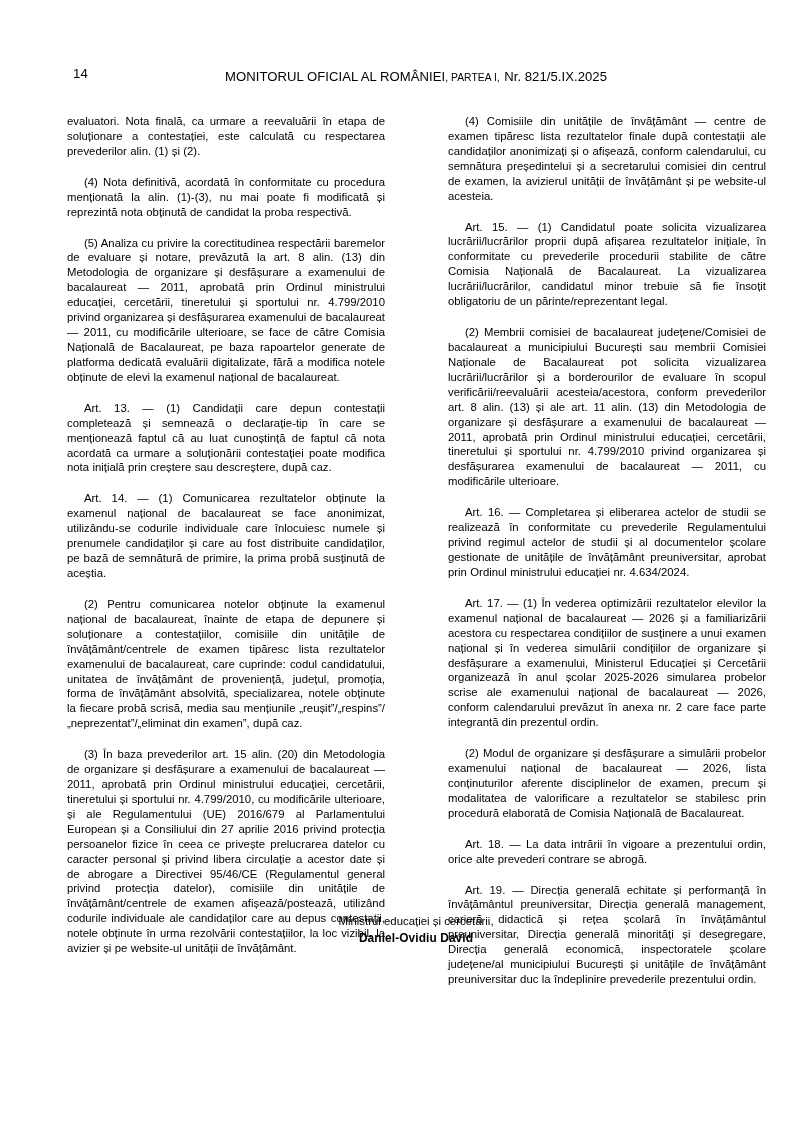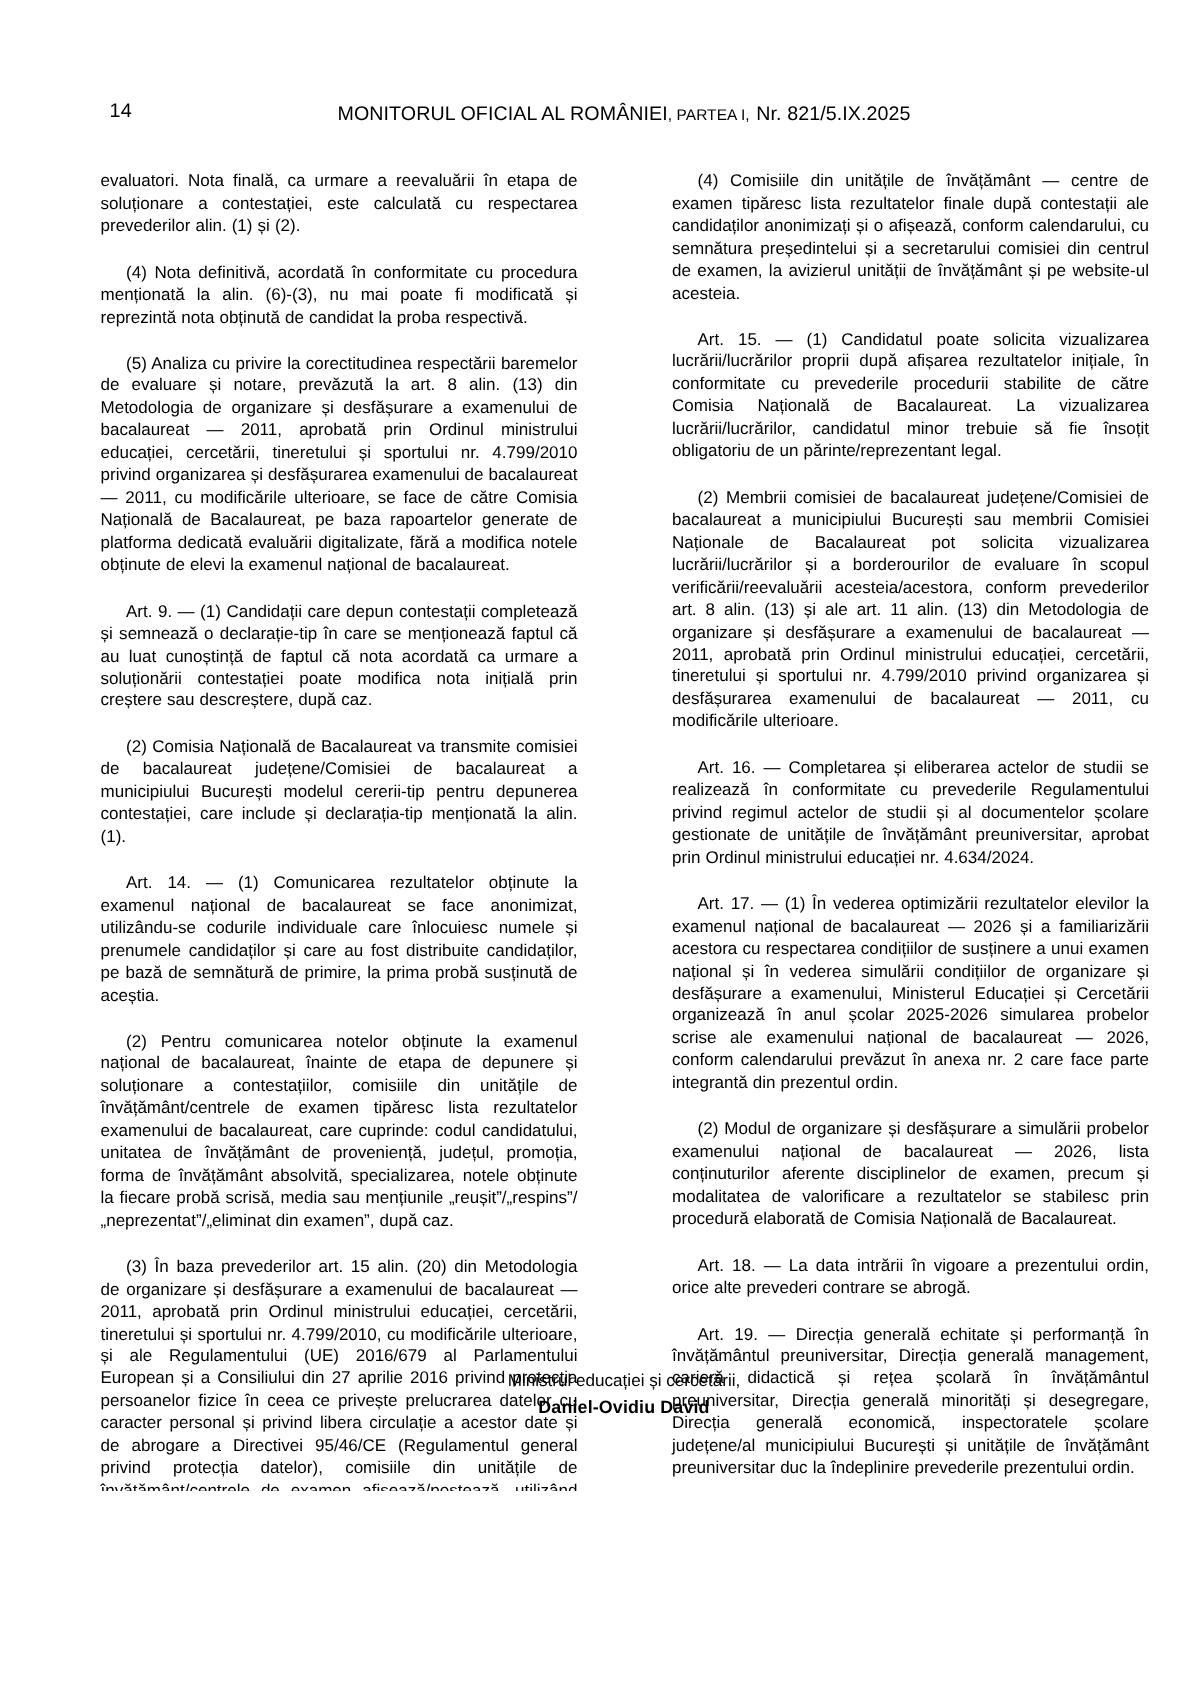--- a/index.html
+++ b/index.html
@@ -126,24 +126,23 @@
   <div class="running-head">
     <div class="page-number">14</div>
     <div class="head-title">
       <span class="head-main">MONITORUL OFICIAL AL ROMÂNIEI</span><span class="head-small">, PARTEA I,</span> <span class="head-nr">Nr.  821/5.IX.2025</span>
     </div>
   </div>
 
   <div class="columns">
     <div class="col col-left">
         <p class="para">evaluatori. Nota finală, ca urmare a reevaluării în etapa de soluționare a contestației, este calculată cu respectarea prevederilor alin. (1) și (2).</p>
-        <p class="para indent">(4) Nota definitivă, acordată în conformitate cu procedura menționată la alin. (6)-(3), nu mai poate fi modificată și reprezintă nota obținută de candidat la proba respectivă.</p>
+        <p class="para indent">(4) Nota definitivă, acordată în conformitate cu procedura menționată la alin. (1)-(3), nu mai poate fi modificată și reprezintă nota obținută de candidat la proba respectivă.</p>
         <p class="para indent">(5) Analiza cu privire la corectitudinea respectării baremelor de evaluare și notare, prevăzută la art. 8 alin. (13) din Metodologia de organizare și desfășurare a examenului de bacalaureat — 2011, aprobată prin Ordinul ministrului educației, cercetării, tineretului și sportului nr. 4.799/2010 privind organizarea și desfășurarea examenului de bacalaureat — 2011, cu modificările ulterioare, se face de către Comisia Națională de Bacalaureat, pe baza rapoartelor generate de platforma dedicată evaluării digitalizate, fără a modifica notele obținute de elevi la examenul național de bacalaureat.</p>
-        <p class="para indent">Art. 9. — (1) Candidații care depun contestații completează și semnează o declarație-tip în care se menționează faptul că au luat cunoștință de faptul că nota acordată ca urmare a soluționării contestației poate modifica nota inițială prin creștere sau descreștere, după caz.</p>
-        <p class="para indent">(2) Comisia Națională de Bacalaureat va transmite comisiei de bacalaureat județene/Comisiei de bacalaureat a municipiului București modelul cererii-tip pentru depunerea contestației, care include și declarația-tip menționată la alin. (1).</p>
+        <p class="para indent">Art. 13. — (1) Candidații care depun contestații completează și semnează o declarație-tip în care se menționează faptul că au luat cunoștință de faptul că nota acordată ca urmare a soluționării contestației poate modifica nota inițială prin creștere sau descreștere, după caz.</p>
         <p class="para indent">Art. 14. — (1) Comunicarea rezultatelor obținute la examenul național de bacalaureat se face anonimizat, utilizându-se codurile individuale care înlocuiesc numele și prenumele candidaților și care au fost distribuite candidaților, pe bază de semnătură de primire, la prima probă susținută de aceștia.</p>
         <p class="para indent">(2) Pentru comunicarea notelor obținute la examenul național de bacalaureat, înainte de etapa de depunere și soluționare a contestațiilor, comisiile din unitățile de învățământ/centrele de examen tipăresc lista rezultatelor examenului de bacalaureat, care cuprinde: codul candidatului, unitatea de învățământ de proveniență, județul, promoția, forma de învățământ absolvită, specializarea, notele obținute la fiecare probă scrisă, media sau mențiunile „reușit”/„respins”/„neprezentat”/„eliminat din examen”, după caz.</p>
         <p class="para indent">(3) În baza prevederilor art. 15 alin. (20) din Metodologia de organizare și desfășurare a examenului de bacalaureat — 2011, aprobată prin Ordinul ministrului educației, cercetării, tineretului și sportului nr. 4.799/2010, cu modificările ulterioare, și ale Regulamentului (UE) 2016/679 al Parlamentului European și a Consiliului din 27 aprilie 2016 privind protecția persoanelor fizice în ceea ce privește prelucrarea datelor cu caracter personal și privind libera circulație a acestor date și de abrogare a Directivei 95/46/CE (Regulamentul general privind protecția datelor), comisiile din unitățile de învățământ/centrele de examen afișează/postează, utilizând codurile individuale ale candidaților care au depus contestații, notele obținute în urma rezolvării contestațiilor, la loc vizibil, la avizier și pe website-ul unității de învățământ.</p>
       </div>
     <div class="col col-right">
         <p class="para indent">(4) Comisiile din unitățile de învățământ — centre de examen tipăresc lista rezultatelor finale după contestații ale candidaților anonimizați și o afișează, conform calendarului, cu semnătura președintelui și a secretarului comisiei din centrul de examen, la avizierul unității de învățământ și pe website-ul acesteia.</p>
         <p class="para indent">Art. 15. — (1) Candidatul poate solicita vizualizarea lucrării/lucrărilor proprii după afișarea rezultatelor inițiale, în conformitate cu prevederile procedurii stabilite de către Comisia Națională de Bacalaureat. La vizualizarea lucrării/lucrărilor, candidatul minor trebuie să fie însoțit obligatoriu de un părinte/reprezentant legal.</p>
         <p class="para indent">(2) Membrii comisiei de bacalaureat județene/Comisiei de bacalaureat a municipiului București sau membrii Comisiei Naționale de Bacalaureat pot solicita vizualizarea lucrării/lucrărilor și a borderourilor de evaluare în scopul verificării/reevaluării acesteia/acestora, conform prevederilor art. 8 alin. (13) și ale art. 11 alin. (13) din Metodologia de organizare și desfășurare a examenului de bacalaureat — 2011, aprobată prin Ordinul ministrului educației, cercetării, tineretului și sportului nr. 4.799/2010 privind organizarea și desfășurarea examenului de bacalaureat — 2011, cu modificările ulterioare.</p>
         <p class="para indent">Art. 16. — Completarea și eliberarea actelor de studii se realizează în conformitate cu prevederile Regulamentului privind regimul actelor de studii și al documentelor școlare gestionate de unitățile de învățământ preuniversitar, aprobat prin Ordinul ministrului educației nr. 4.634/2024.</p>
         <p class="para indent">Art. 17. — (1) În vederea optimizării rezultatelor elevilor la examenul național de bacalaureat — 2026 și a familiarizării acestora cu respectarea condițiilor de susținere a unui examen național și în vederea simulării condițiilor de organizare și desfășurare a examenului, Ministerul Educației și Cercetării organizează în anul școlar 2025-2026 simularea probelor scrise ale examenului național de bacalaureat — 2026, conform calendarului prevăzut în anexa nr. 2 care face parte integrantă din prezentul ordin.</p>

